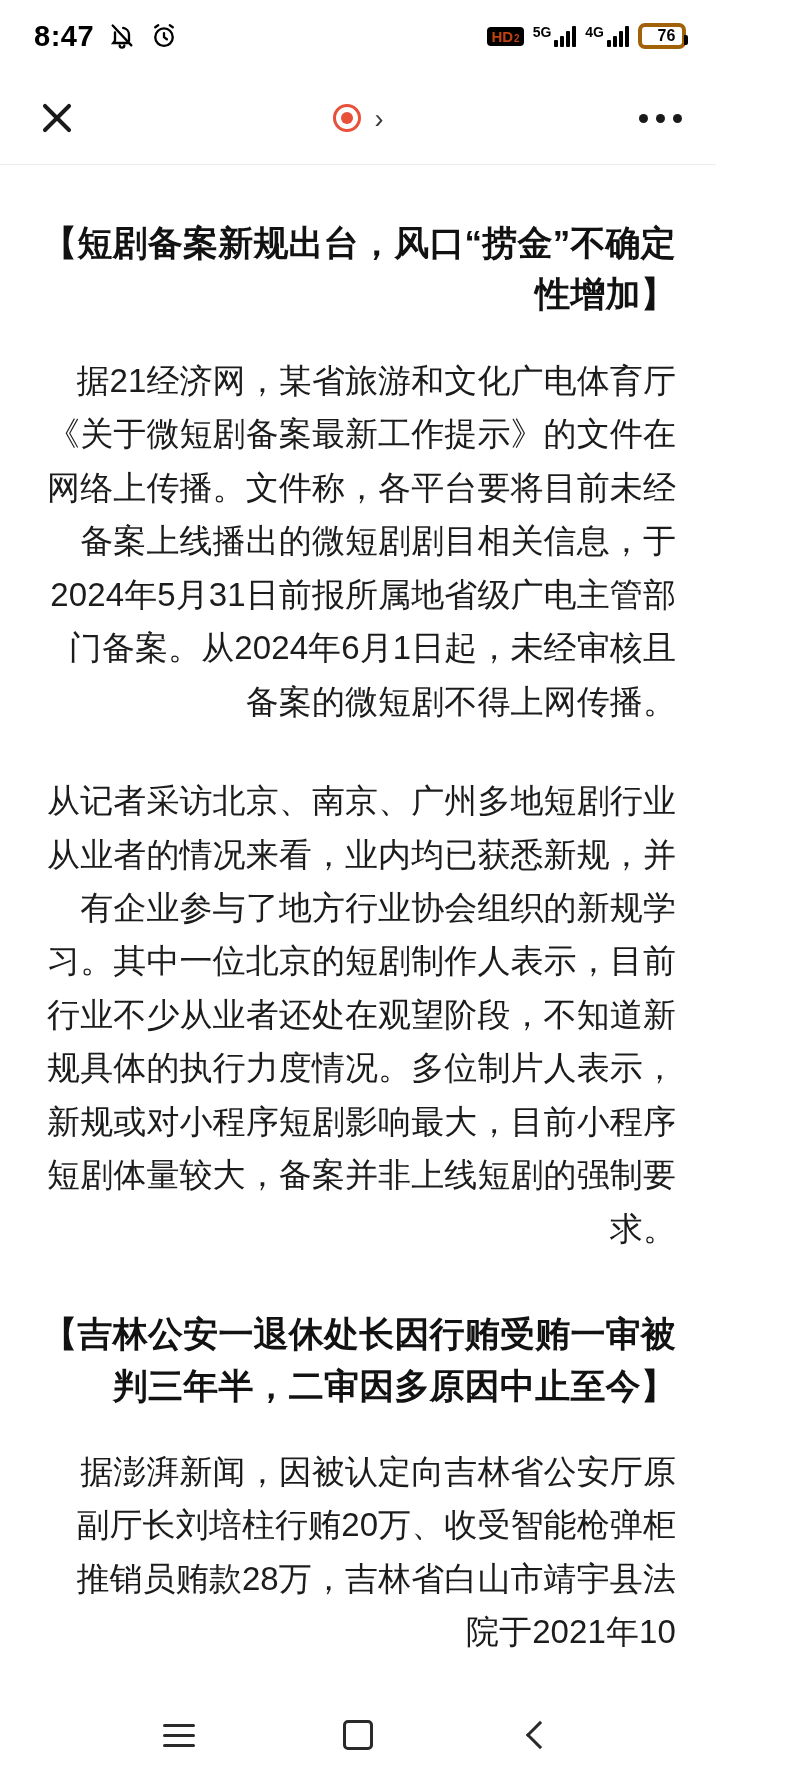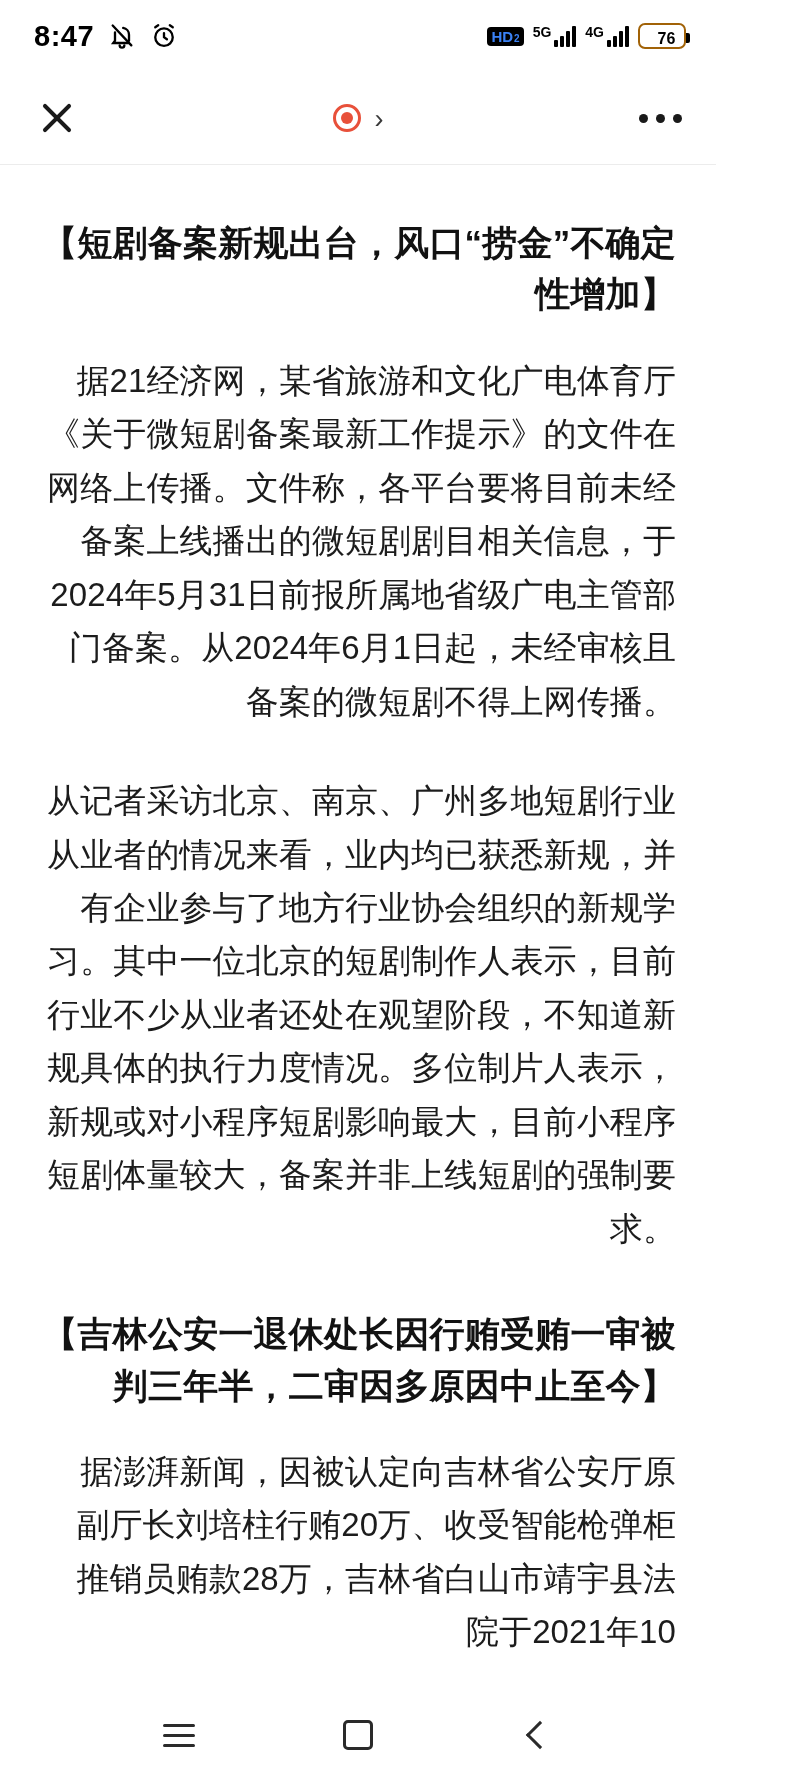--- a/index.html
+++ b/index.html
@@ -45,21 +45,21 @@
     display: flex;
     align-items: center;
     gap: 9px;
   }
   .ico { display: inline-block; line-height: 0; }
   .hd-badge {
     display: flex;
     align-items: flex-end;
     gap: 1px;
     background: #000;
-    color: #3b82f6;
+    color: #c2410c;
     border-radius: 4px;
     padding: 2px 4px 2px 4px;
     font-size: 15px;
     font-weight: bold;
     line-height: 1;
   }
   .hd-badge sub { font-size: 10px; line-height: 1; }
   .net-group {
     display: flex;
     align-items: center;
@@ -85,24 +85,24 @@
     border-radius: 1px;
   }
   .bars i:nth-child(1) { height: 7px; }
   .bars i:nth-child(2) { height: 11px; }
   .bars i:nth-child(3) { height: 16px; }
   .bars i:nth-child(4) { height: 21px; }
   .battery {
     position: relative;
     width: 48px;
     height: 26px;
-    border: 2px solid #a16207;
+    border: 4px solid #a16207;
     border-radius: 7px;
     display: flex;
-    align-items: flex-end;
+    align-items: center;
     justify-content: center;
     padding-left: 9px;
   }
   .battery:after {
     content: "";
     position: absolute;
     right: -6px;
     top: 8px;
     width: 4px;
     height: 10px;

